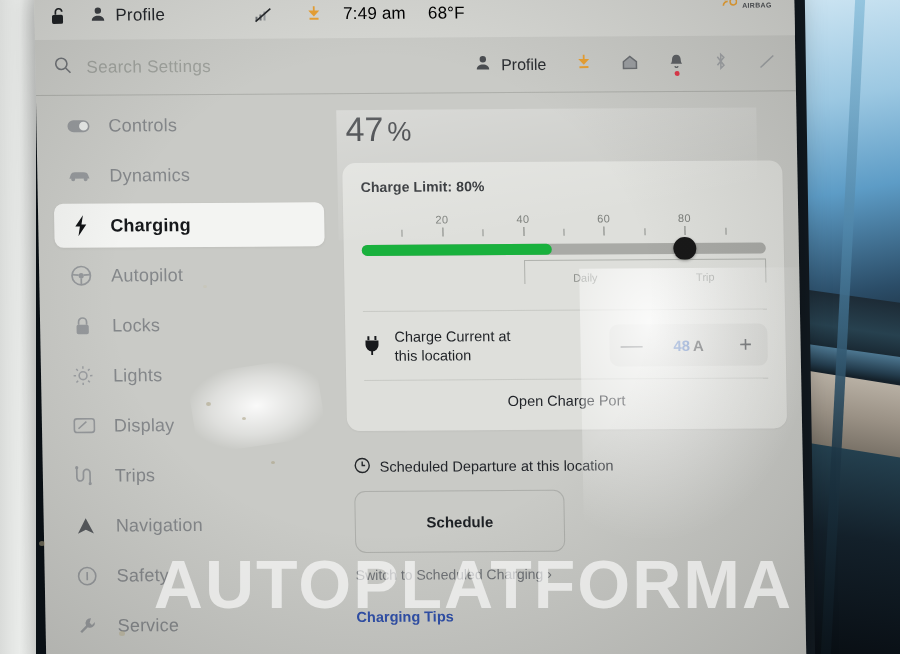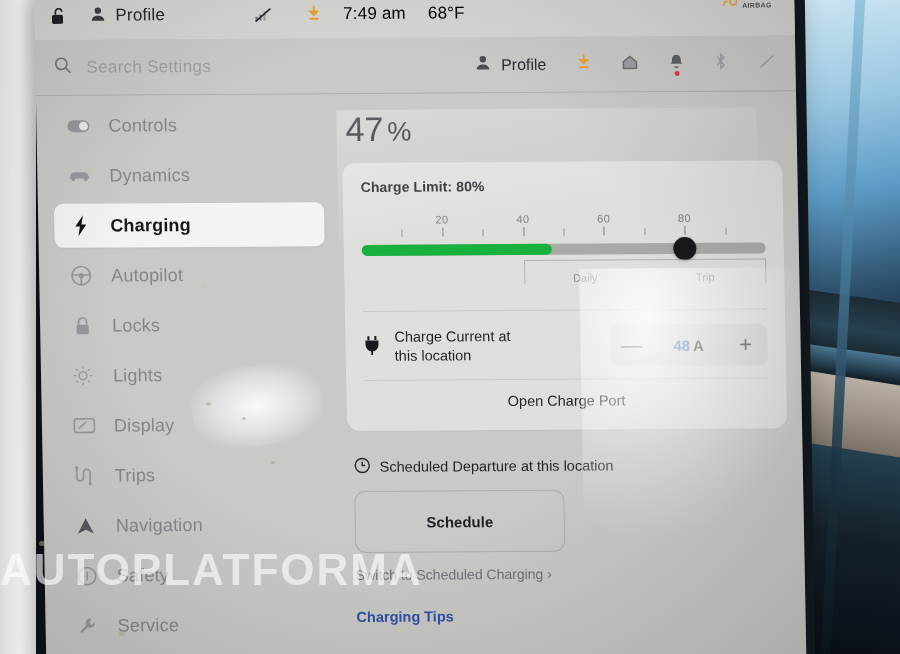--- a/index.html
+++ b/index.html
@@ -275,22 +275,22 @@
     font-size: 14px; color: #6e7175;
   }
   .tips-link {
     margin: 26px 0 0 6px;
     font-size: 14.5px; color: #2f4fa8; font-weight: 600;
   }
 
   
   .watermark {
     position: absolute; left: 0; top: 545px; width: 793px;
-    text-align: left;
-    font-size: 44px; font-weight: 700; letter-spacing: 2px;
+    text-align: right;
+    font-size: 68px; font-weight: 700; letter-spacing: 2px;
     color: rgba(255,255,255,.62);
     z-index: 60; pointer-events: none;
     font-family: "Liberation Sans", sans-serif;
   }
 
   
   .speck { position: absolute; border-radius: 50%; background: rgba(170,160,130,.55); z-index: 45; }
 </style>
 </head>
 <body>

